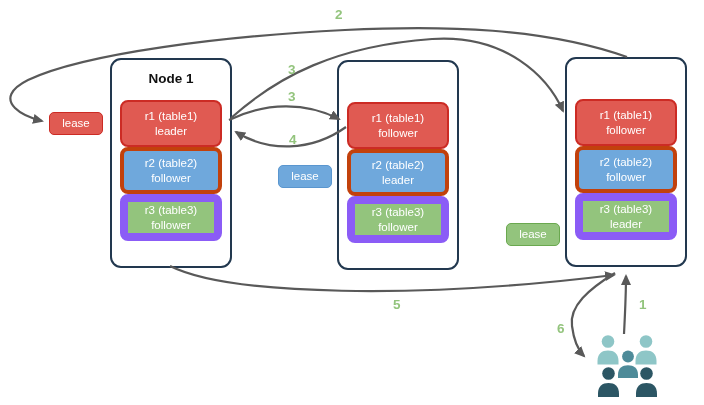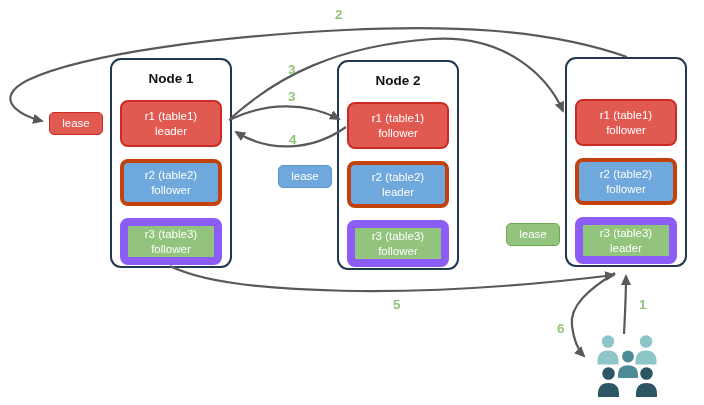--- a/index.html
+++ b/index.html
@@ -10,21 +10,21 @@
   .node {
     position:absolute; width:122px; height:210px; background:#ffffff;
     border:2px solid #22384f; border-radius:11px; box-sizing:border-box; z-index:2;
   }
   .node-title {
     text-align:center; font-weight:bold; font-size:13.5px; color:#111111;
     margin-top:11px; height:18px;
   }
   .replicas { position:absolute; left:8px; right:8px; top:40px; }
   .replica {
-    height:47px; border-radius:8px; box-sizing:border-box; margin-bottom:12px;
+    height:47px; border-radius:8px; box-sizing:border-box; margin-bottom:0;
     display:flex; flex-direction:column; align-items:center; justify-content:center;
     color:#ffffff; font-size:11.5px; line-height:1.3; text-align:right;
   }
   .c-red   { background:#e05a52; border:2px solid #cc2b24; }
   .c-blue  { background:#6fa8dc; border:4px solid #c2410c; }
   .c-green { background:#93c47d; border:8px solid #8b5cf6; }
   .lease {
     position:absolute; width:54px; height:23px; line-height:20px; text-align:center;
     border-radius:5px; color:#ffffff; font-size:11.5px; box-sizing:border-box; z-index:6;
   }
@@ -55,21 +55,20 @@
         <span>follower</span>
       </div>
       <div class="replica c-green">
         <span>r3 (table3)</span>
         <span>follower</span>
       </div>
     </div>
   </div>
 
   <div class="node" style="left:337px; top:60px;">
-    <div class="node-title">Node 2</div>
     <div class="replicas">
       <div class="replica c-red">
         <span>r1 (table1)</span>
         <span>follower</span>
       </div>
       <div class="replica c-blue">
         <span>r2 (table2)</span>
         <span>leader</span>
       </div>
       <div class="replica c-green">

